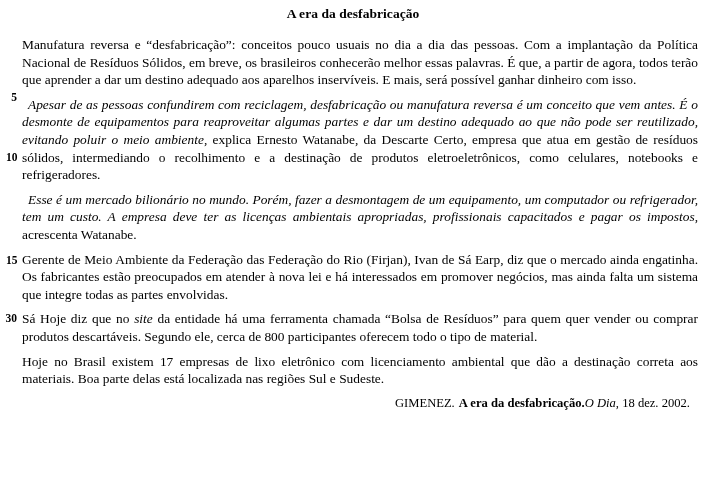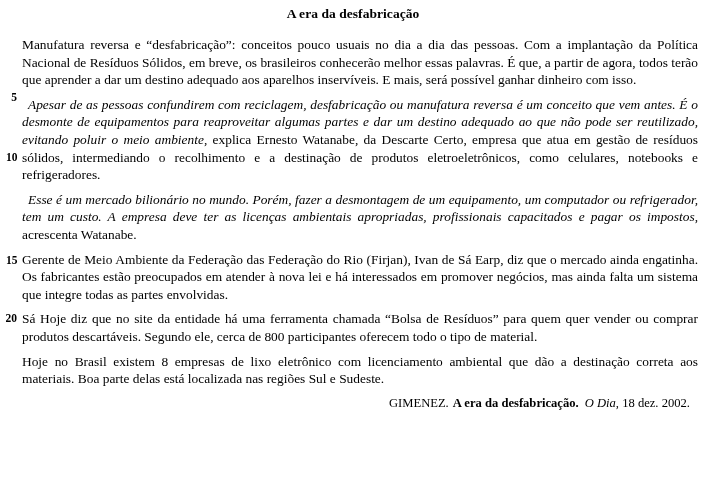--- a/index.html
+++ b/index.html
@@ -60,20 +60,21 @@
   .para:last-of-type { margin-bottom: 0; }
 
   .para.italic {
     font-style: italic;
     text-indent: 6px;
   }
   .para.italic .roman {
     font-style: normal;
   }
   .para .ital {
+    font-style: italic;
   }
 
   
   .lineno {
     position: absolute;
     left: -22px;
     width: 17px;
     text-align: right;
     font-weight: bold;
     font-style: normal;
@@ -115,25 +116,25 @@
 
     <p class="para italic">
       <span class="lineno" style="top:33px;margin-top:28px;">15</span><span>Esse é um mercado bilionário no mundo. Porém, fazer a desmontagem de um equipamento, um computador ou refrigerador, tem um custo. A empresa deve ter as licenças ambientais apropriadas, profissionais capacitados e pagar os impostos</span><span class="roman">, acrescenta Watanabe.</span>
     </p>
 
     <p class="para">
       <span>Gerente de Meio Ambiente da Federação das Federação do Rio (Firjan), Ivan de Sá Earp, diz que o mercado ainda engatinha. Os fabricantes estão preocupados em atender à nova lei e há interessados em promover negócios, mas ainda falta um sistema que integre todas as partes envolvidas.</span>
     </p>
 
     <p class="para">
-      <span class="lineno" style="top:0px;">20</span><span>Sá Hoje diz que no </span><span class="ital">site</span><span> da entidade há uma ferramenta chamada “Bolsa de Resíduos” para quem quer vender ou comprar produtos descartáveis. Segundo ele, cerca de 800 participantes oferecem todo o tipo de material.</span>
+      <span class="lineno" style="top:0px;">30</span><span>Sá Hoje diz que no </span><span class="ital">site</span><span> da entidade há uma ferramenta chamada “Bolsa de Resíduos” para quem quer vender ou comprar produtos descartáveis. Segundo ele, cerca de 800 participantes oferecem todo o tipo de material.</span>
     </p>
 
     <p class="para">
-      <span>Hoje no Brasil existem 8 empresas de lixo eletrônico com licenciamento ambiental que dão a destinação correta aos materiais. Boa parte delas está localizada nas regiões Sul e Sudeste.</span>
+      <span>Hoje no Brasil existem 17 empresas de lixo eletrônico com licenciamento ambiental que dão a destinação correta aos materiais. Boa parte delas está localizada nas regiões Sul e Sudeste.</span>
     </p>
 
     <p class="source">
-      <span>GIMENEZ.</span><span class="bold nowrap" style="margin-left:4px;">A era da desfabricação</span><span class="bold">.</span><span class="ital" style="margin-left:6px;">O Dia</span><span>, 18 dez. 2002.</span>
+      <span>GIMENEZ.</span><span class="bold nowrap" style="margin-left:4px;">A era da desfabricação</span><span class="bold">.</span><span class="ital" style="">O Dia</span><span>, 18 dez. 2002.</span>
     </p>
 
   </div>
 </div>
 
 </body></html>

